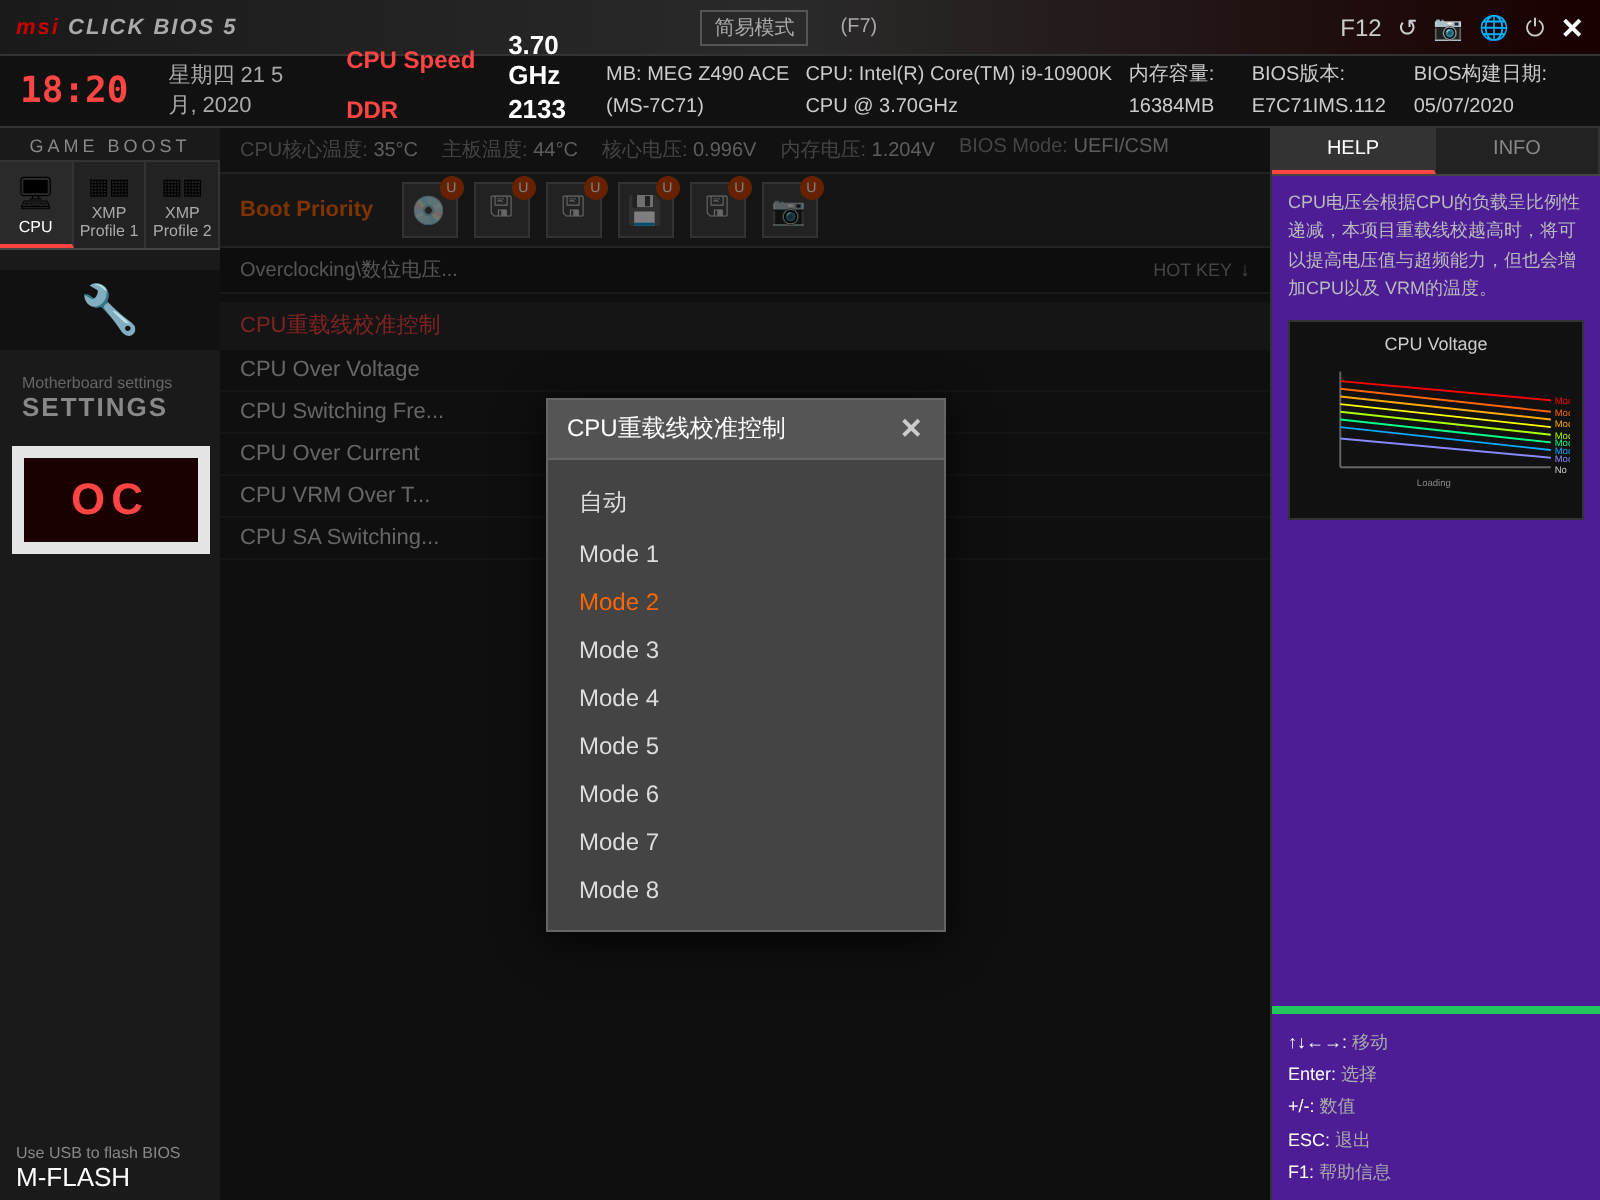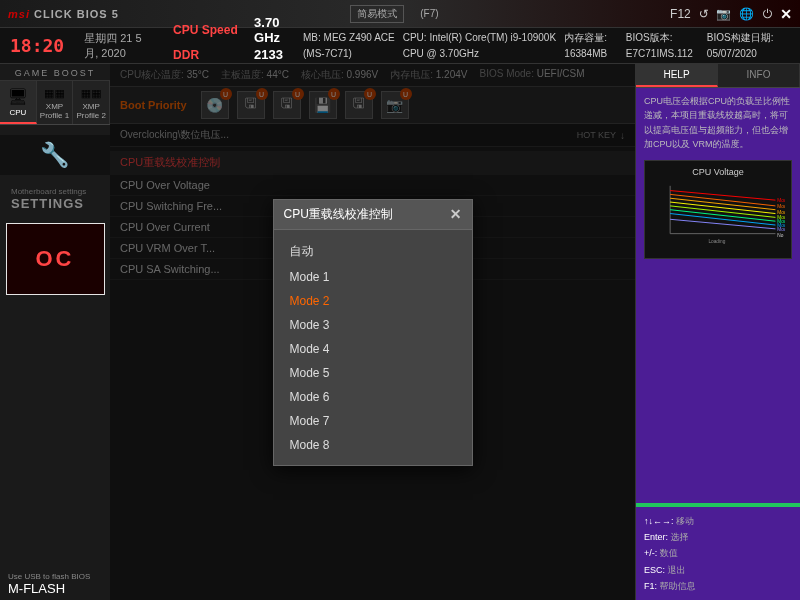--- a/index.html
+++ b/index.html
@@ -437,21 +437,21 @@
       color: #ff6600;
     }
   </style>
 </head>
 <body>
 
 <div class="top-bar">
   <div class="top-bar-left">
     <span class="msi-logo">
       <span class="msi">msi</span>
-      <span style="color:#aaa;font-size:11px;letter-spacing:1px;">CLICK BIOS 5</span>
+      <span style="color:#aaa;font-style:italic;font-size:11px;letter-spacing:1px;">CLICK BIOS 5</span>
     </span>
   </div>
   <div class="top-bar-center">
     <span class="simple-mode">简易模式</span>
     <span class="f7-label">(F7)</span>
   </div>
   <div class="top-bar-right">
     <span class="top-icon">F12</span>
     <span class="top-icon">↺</span>
     <span class="top-icon">📷</span>
@@ -506,21 +506,21 @@
 
     <div class="left-nav-items">
       <div style="width:100%;height:40px;background:#111;margin-bottom:4px;display:flex;align-items:center;justify-content:center;position:relative;">
         <span style="font-size:24px;color:#333;">🔧</span>
       </div>
       <div class="left-nav-item">
         <div style="color:#666;font-size:8px;">Motherboard settings</div>
         <div style="color:#888;font-size:13px;font-weight:bold;letter-spacing:1px;">SETTINGS</div>
       </div>
 
-      <div style="width:90%;height:72px;margin:4px auto;background:#1a0000;border:1px solid #e5e5e5;display:flex;align-items:center;justify-content:center;">
+      <div style="width:90%;height:54px;margin:4px auto;background:#1a0000;border:6px solid #e5e5e5;display:flex;align-items:center;justify-content:center;">
         <span style="color:#ff4444;font-size:22px;font-weight:bold;letter-spacing:3px;">OC</span>
       </div>
     </div>
 
     <div class="m-flash-area">
       <div class="m-flash-sub">Use USB to flash BIOS</div>
       <div class="m-flash-title">M-FLASH</div>
     </div>
   </div>
 

